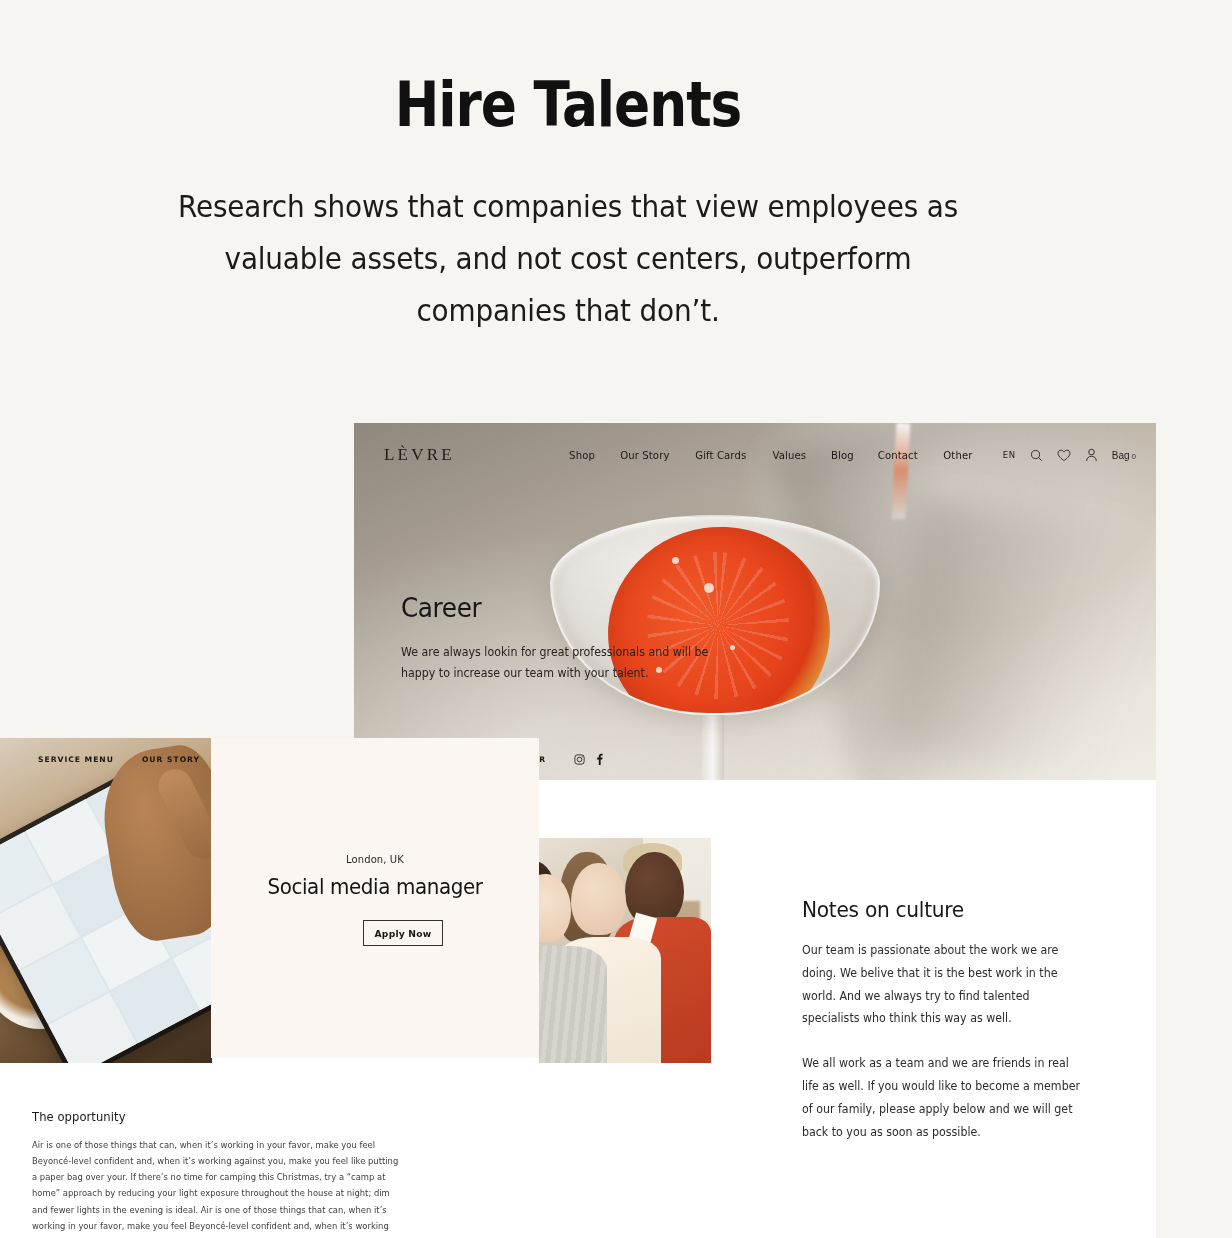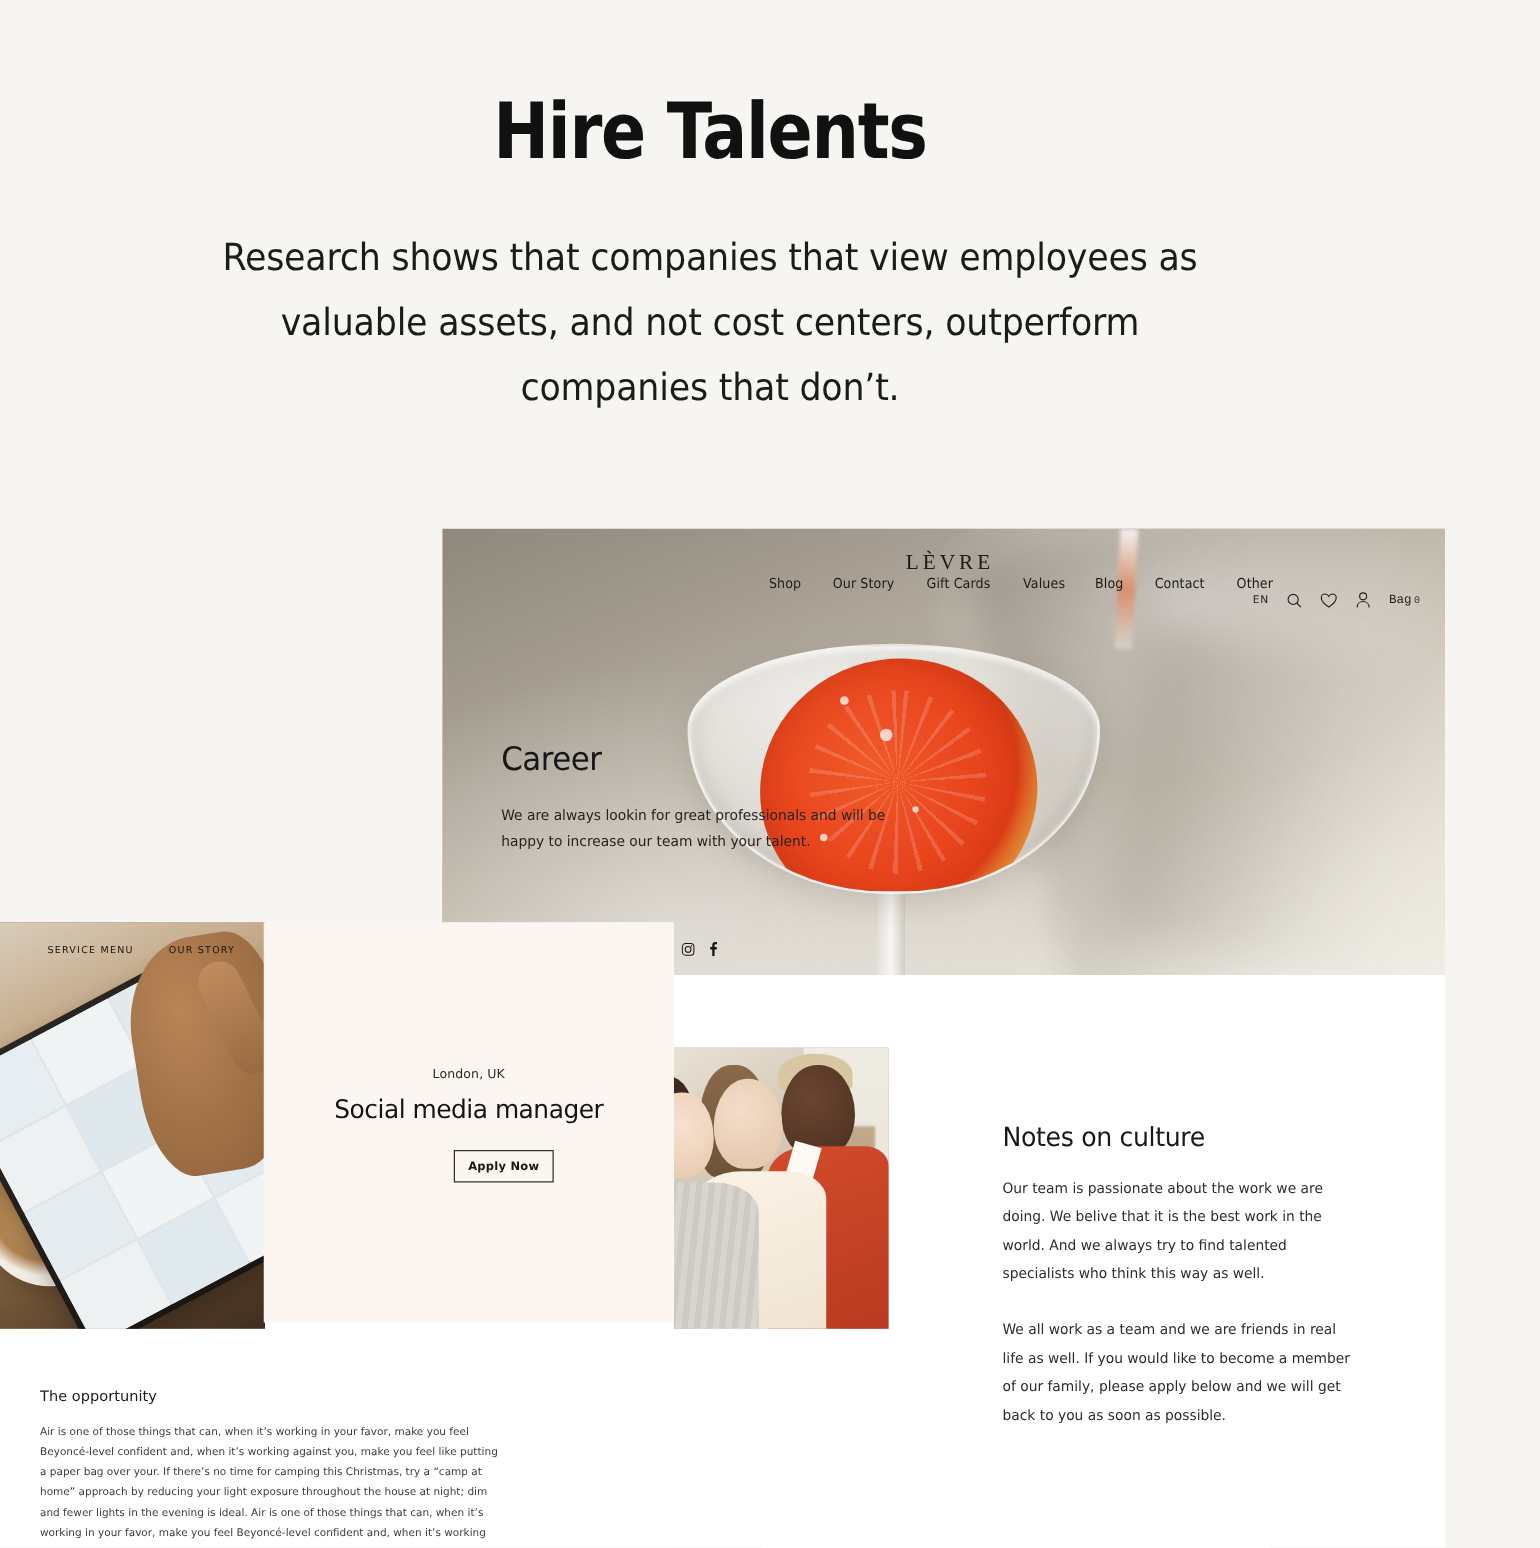--- a/index.html
+++ b/index.html
@@ -135,21 +135,20 @@
     filter: blur(1.6px);
     transform: rotate(3deg);
   }
   .hero-topbar {
     position: absolute;
     left: 0; right: 0; top: 17px;
     height: 30px;
     display: flex;
     align-items: center;
     padding: 0 20px 0 30px;
-    flex-direction: column;
   }
   .brand-logo {
     font-family: "Liberation Serif", serif;
     font-size: 17px;
     letter-spacing: 3.2px;
     color: #1f1b17;
   }
   .hero-nav {
     display: flex;
     gap: 22px;
@@ -170,21 +169,21 @@
     align-items: center;
     gap: 14px;
   }
   .lang-label {
     font-family: "DejaVu Sans", sans-serif;
     font-size: 8.5px;
     letter-spacing: 0.6px;
     color: #262220;
   }
   .bag-label {
-    font-family: Liberation Mono, monospace;
+    font-family: Liberation Sans, sans-serif;
     font-size: 10px;
     color: #262220;
     white-space: nowrap;
   }
   .bag-label .cnt { font-size: 8px; color:#3a3632; margin-left:2px; }
   .ico { display: inline-block; line-height: 0; }
   .hero-copy {
     position: absolute;
     left: 47px; top: 170px;
     width: 350px;
@@ -338,21 +337,21 @@
     left: 0px; top: 749px;
     width: 539px; height: 20px;
     display: flex;
     align-items: center;
     padding-left: 38px;
     gap: 28px;
   }
   .job-nav a {
     font-family: "DejaVu Sans", sans-serif;
     font-size: 7.6px;
-    font-weight: 400;
+    font-weight: 700;
     letter-spacing: 1.0px;
     color: #19150f;
     text-decoration: none;
     white-space: nowrap;
   }
   .job-social {
     margin-left: auto;
     margin-right: 26px;
     display: flex;
     gap: 11px;

